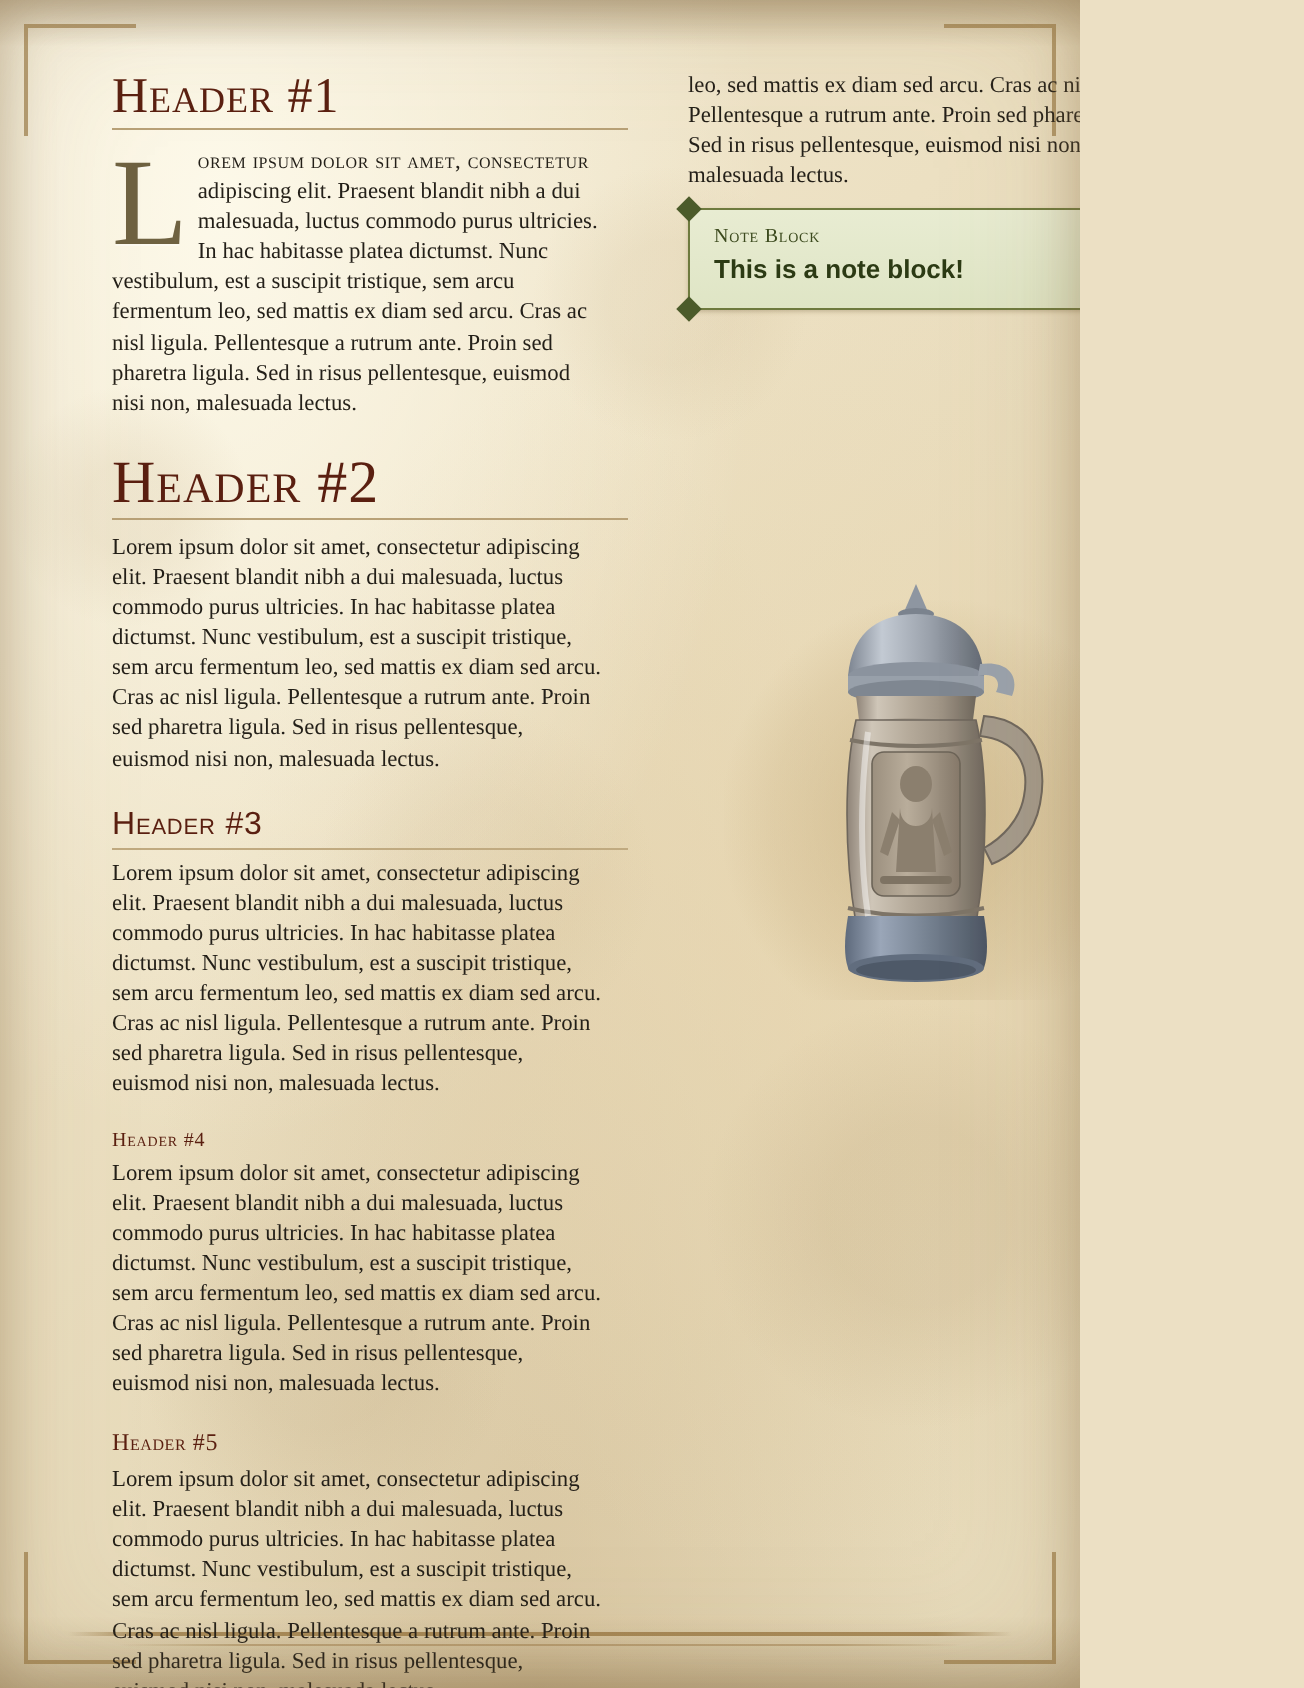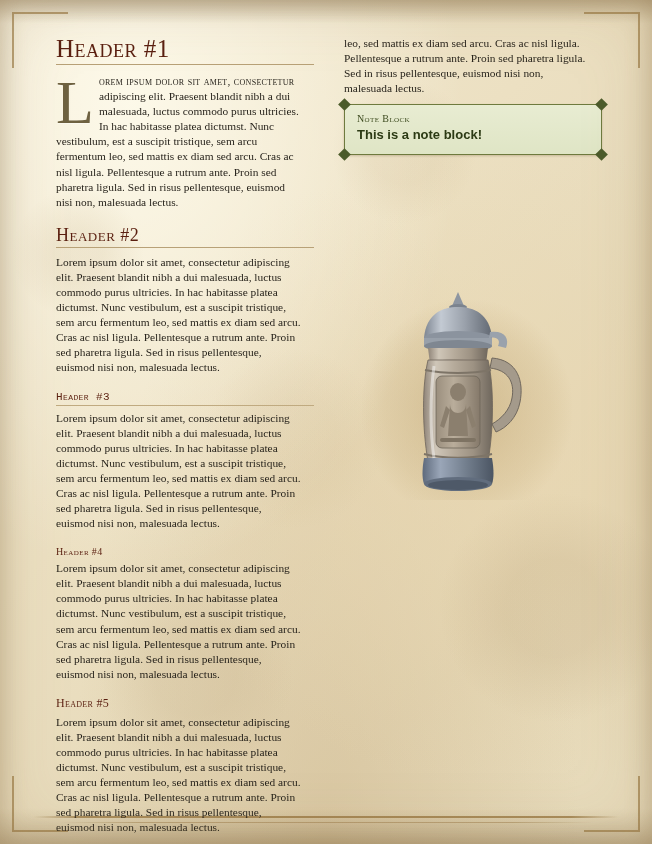--- a/index.html
+++ b/index.html
@@ -10,21 +10,21 @@
     width: 652px;
     height: 844px;
     overflow: hidden;
     font-family: "Liberation Serif", serif;
     background: #ece0c4;
   }
 
   
   .page {
     position: relative;
-    width: 652px;
+    width: 540px;
     height: 844px;
     box-sizing: border-box;
     background:
       radial-gradient(ellipse at 20% 12%, rgba(255,252,238,0.85) 0%, rgba(255,252,238,0) 45%),
       radial-gradient(ellipse at 78% 55%, rgba(232,214,176,0.75) 0%, rgba(232,214,176,0) 50%),
       radial-gradient(ellipse at 50% 100%, rgba(208,186,146,0.55) 0%, rgba(208,186,146,0) 55%),
       linear-gradient(135deg, #f3ead3 0%, #ece0c2 40%, #e4d7b6 75%, #e9ddbe 100%);
     overflow: hidden;
     padding-left: 34px;
   }
@@ -107,27 +107,27 @@
     font-family: "Liberation Serif", serif;
     color: #5a1f10;
     font-weight: normal;
     font-variant: small-caps;
     letter-spacing: 0.5px;
     margin: 0;
     border-bottom: 1.5px solid #b8a177;
     padding-bottom: 2px;
   }
   .h1 { font-size: 25px; line-height: 1.05; margin-bottom: 9px; }
-  .h2 { font-size: 18px; line-height: 1.05; margin-top: 16px; margin-bottom: 7px; }
+  .h2 { font-size: 30px; line-height: 1.05; margin-top: 16px; margin-bottom: 7px; }
   .h3 {
-    font-family: Liberation Mono, monospace;
+    font-family: Liberation Sans, sans-serif;
     color: #5a1f10;
     font-weight: normal;
     font-variant: small-caps;
-    font-size: 11px;
+    font-size: 16px;
     margin: 16px 0 5px 0;
     border-bottom: 1px solid #c0aa80;
     padding-bottom: 2px;
     letter-spacing: 0.4px;
   }
   .h4 {
     font-family: "Liberation Serif", serif;
     color: #5a1f10;
     font-weight: normal;
     font-variant: small-caps;

